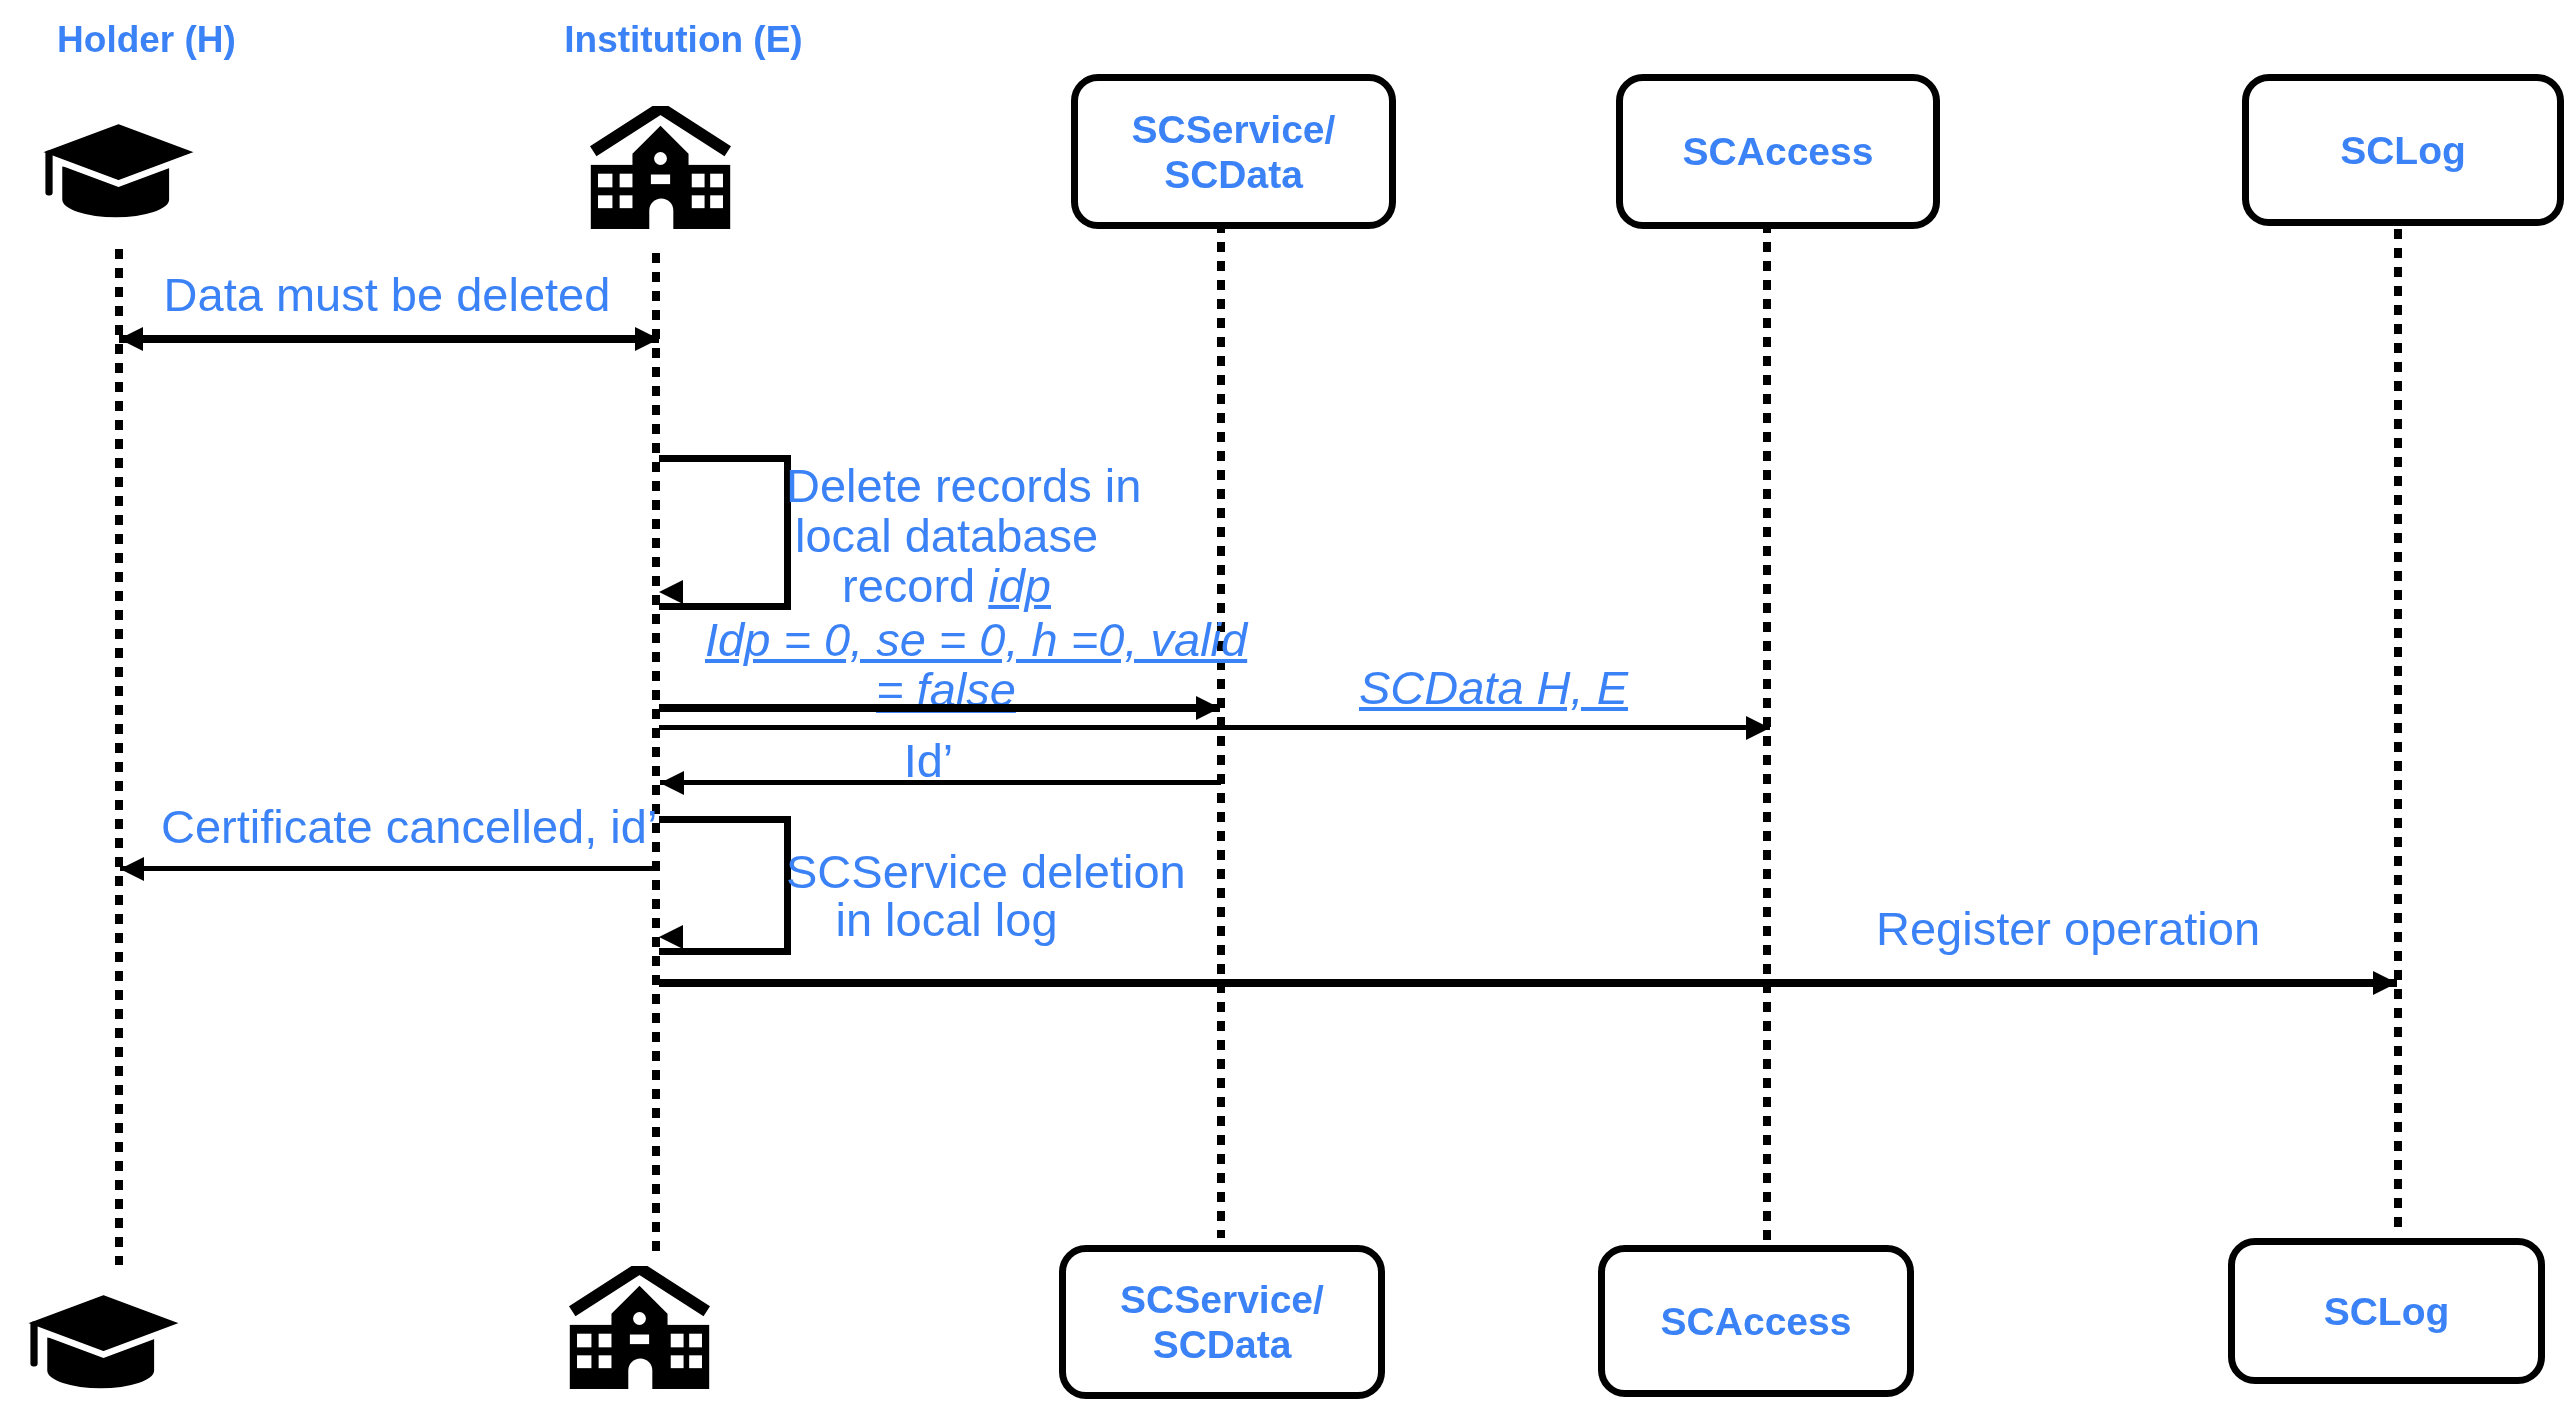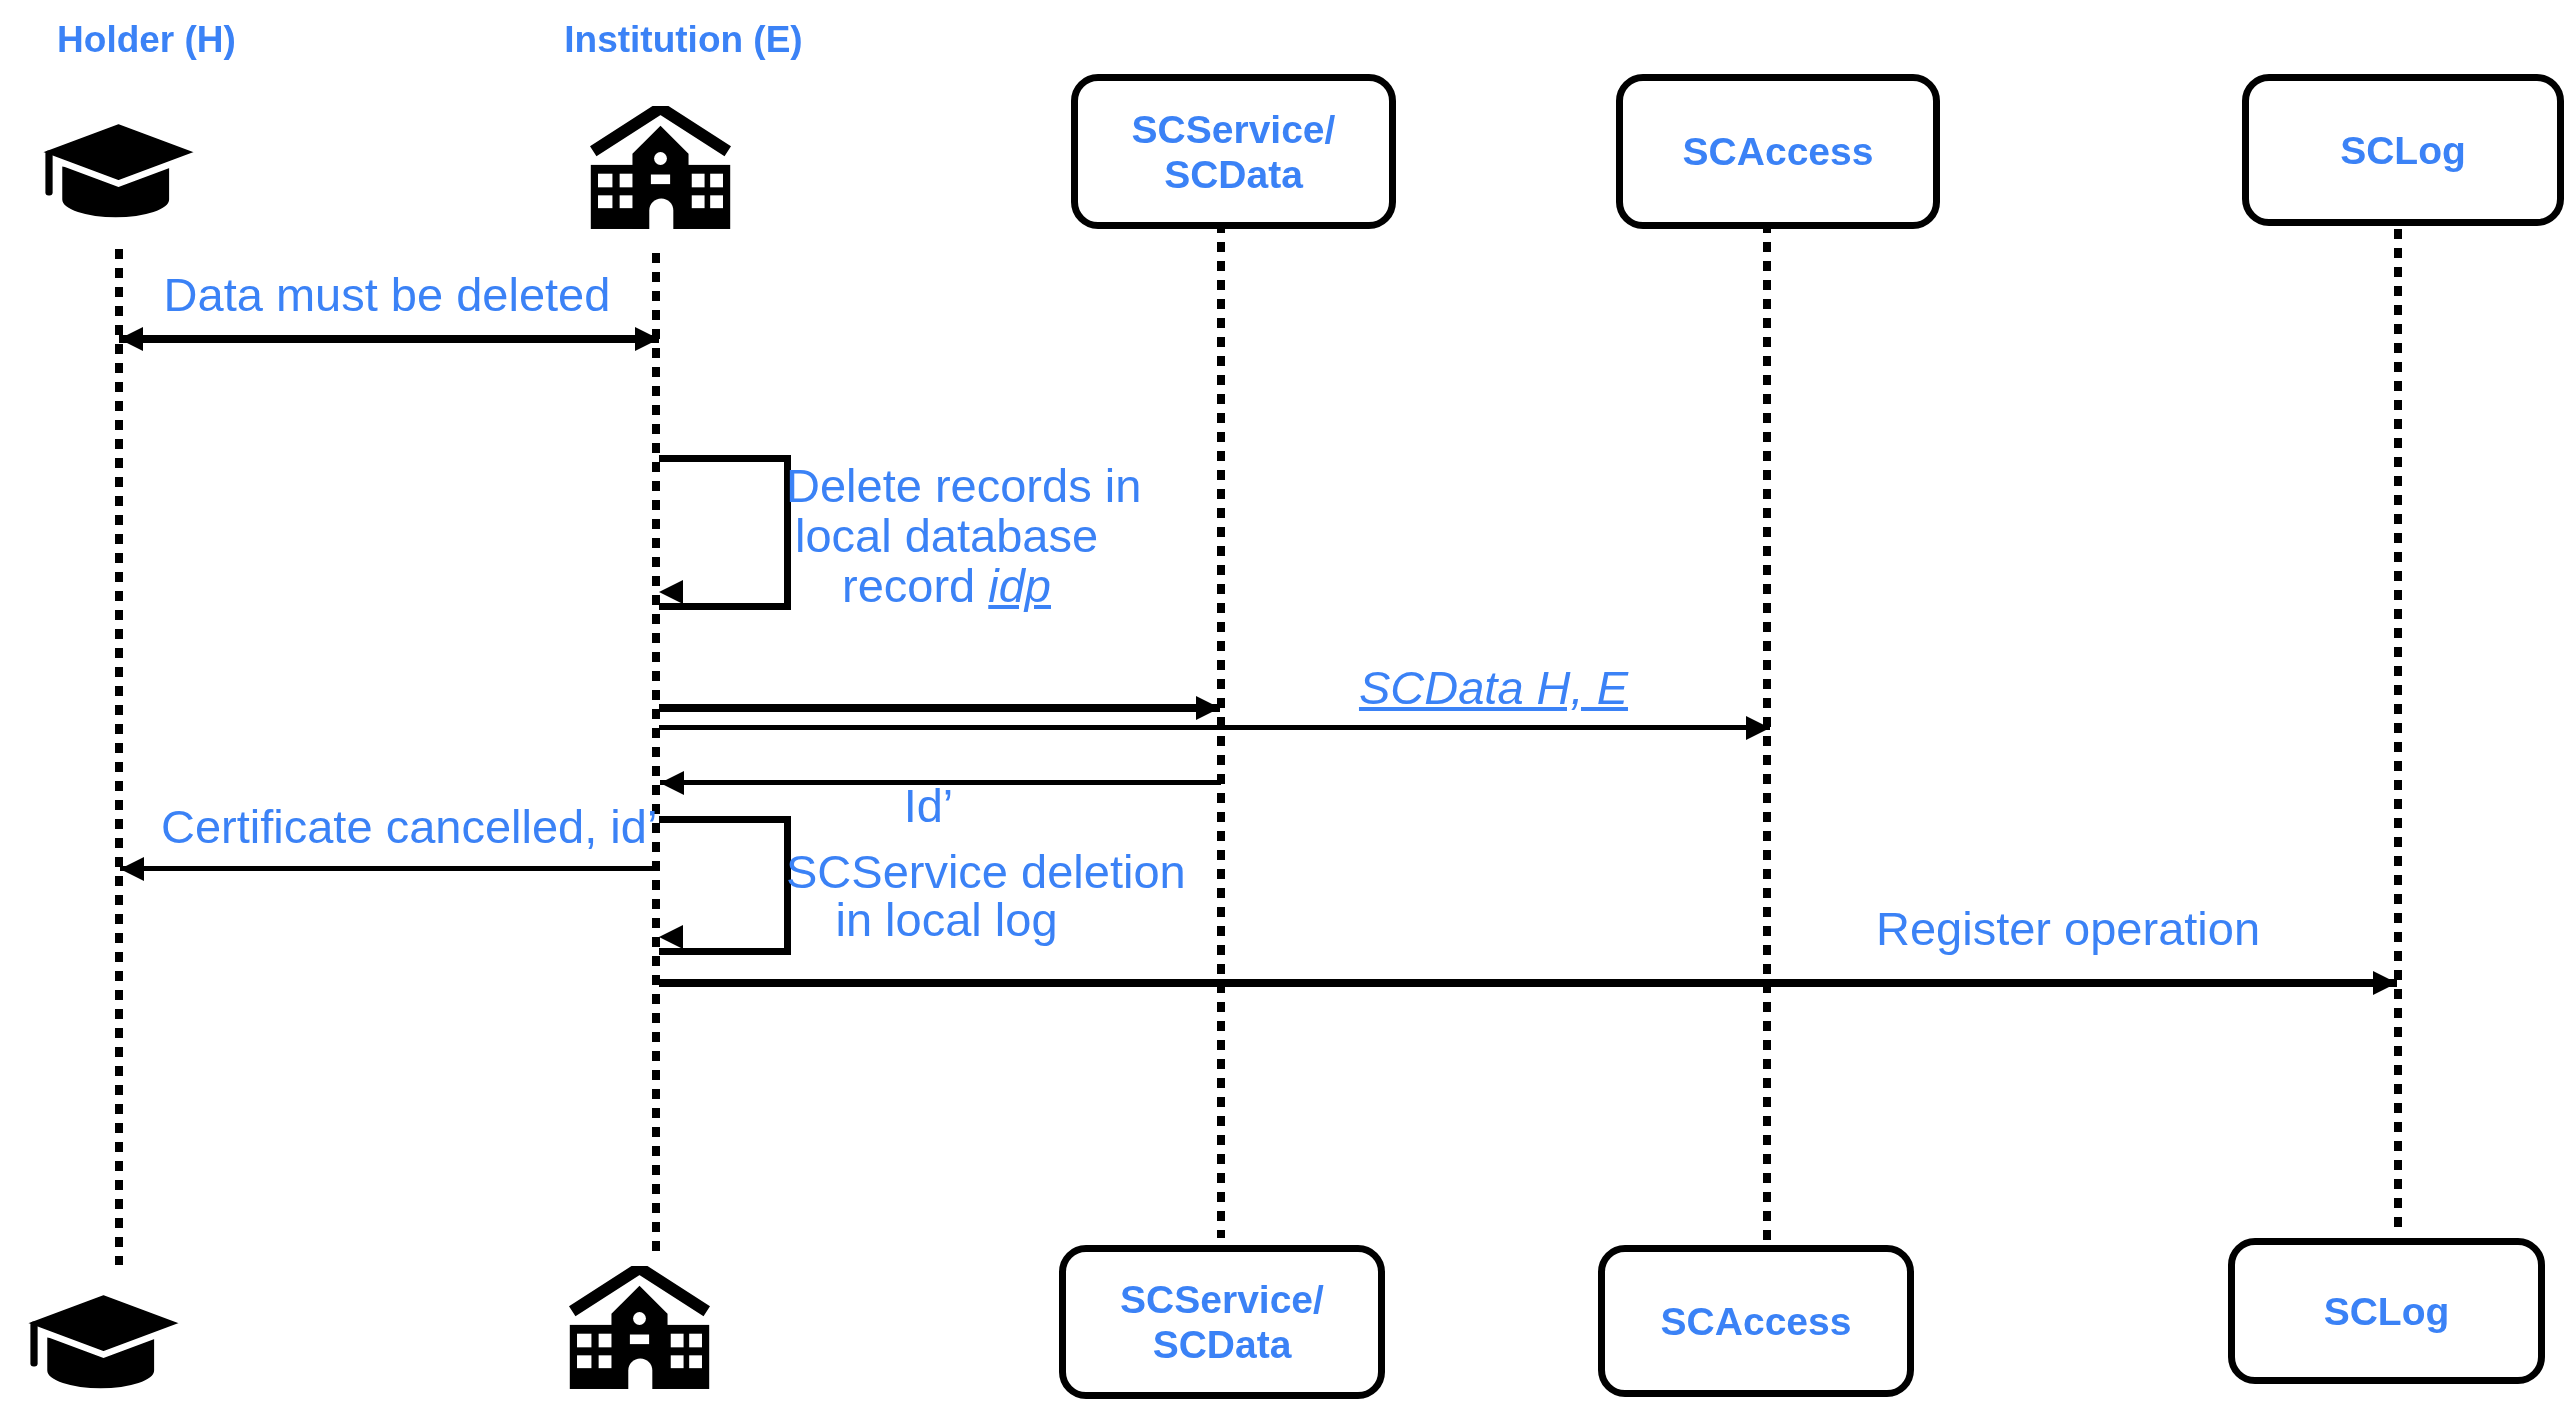--- a/index.html
+++ b/index.html
@@ -88,32 +88,36 @@
   </div>
 
   <div class="loop" style="left:659px;top:455px;width:125px;height:141px;"></div>
   <div class="loop-head" style="left:659px;top:580px;"></div>
   <div class="msg-label" style="left:786px;top:461px;width:321px;">
     <div>Delete records in</div>
     <div>local database</div>
     <div><span>record </span><span class="em">idp</span></div>
   </div>
 
+  <div class="msg-label em" style="left:705px;top:615px;width:482px;">
+    <div>Idp = 0, se = 0, h =0, valid</div>
+    <div>= false</div>
+  </div>
   <div class="msg" style="left:659px;top:696px;width:561px;">
     <div class="shaft" style="top:8px;height:8px;"></div>
     <div class="tri tri-r"></div>
   </div>
 
   <div class="msg-label em" style="left:1333px;top:663px;width:321px;">SCData H, E</div>
   <div class="msg" style="left:659px;top:716px;width:1111px;">
     <div class="shaft" style="top:8.8px;height:5.6px;"></div>
     <div class="tri tri-r"></div>
   </div>
 
-  <div class="msg-label" style="left:848px;top:736px;width:161px;margin-top:45px;">Id’</div>
+  <div class="msg-label" style="left:848px;top:736px;width:161px;">Id’</div>
   <div class="msg" style="left:660px;top:771px;width:561px;">
     <div class="shaft" style="top:8.8px;height:5.6px;"></div>
     <div class="tri tri-l"></div>
   </div>
 
   <div class="msg-label" style="left:161px;top:802px;width:482px;">Certificate cancelled, id’</div>
   <div class="msg" style="left:120px;top:857px;width:538px;">
     <div class="shaft" style="top:8.8px;height:5.6px;"></div>
     <div class="tri tri-l"></div>
   </div>

